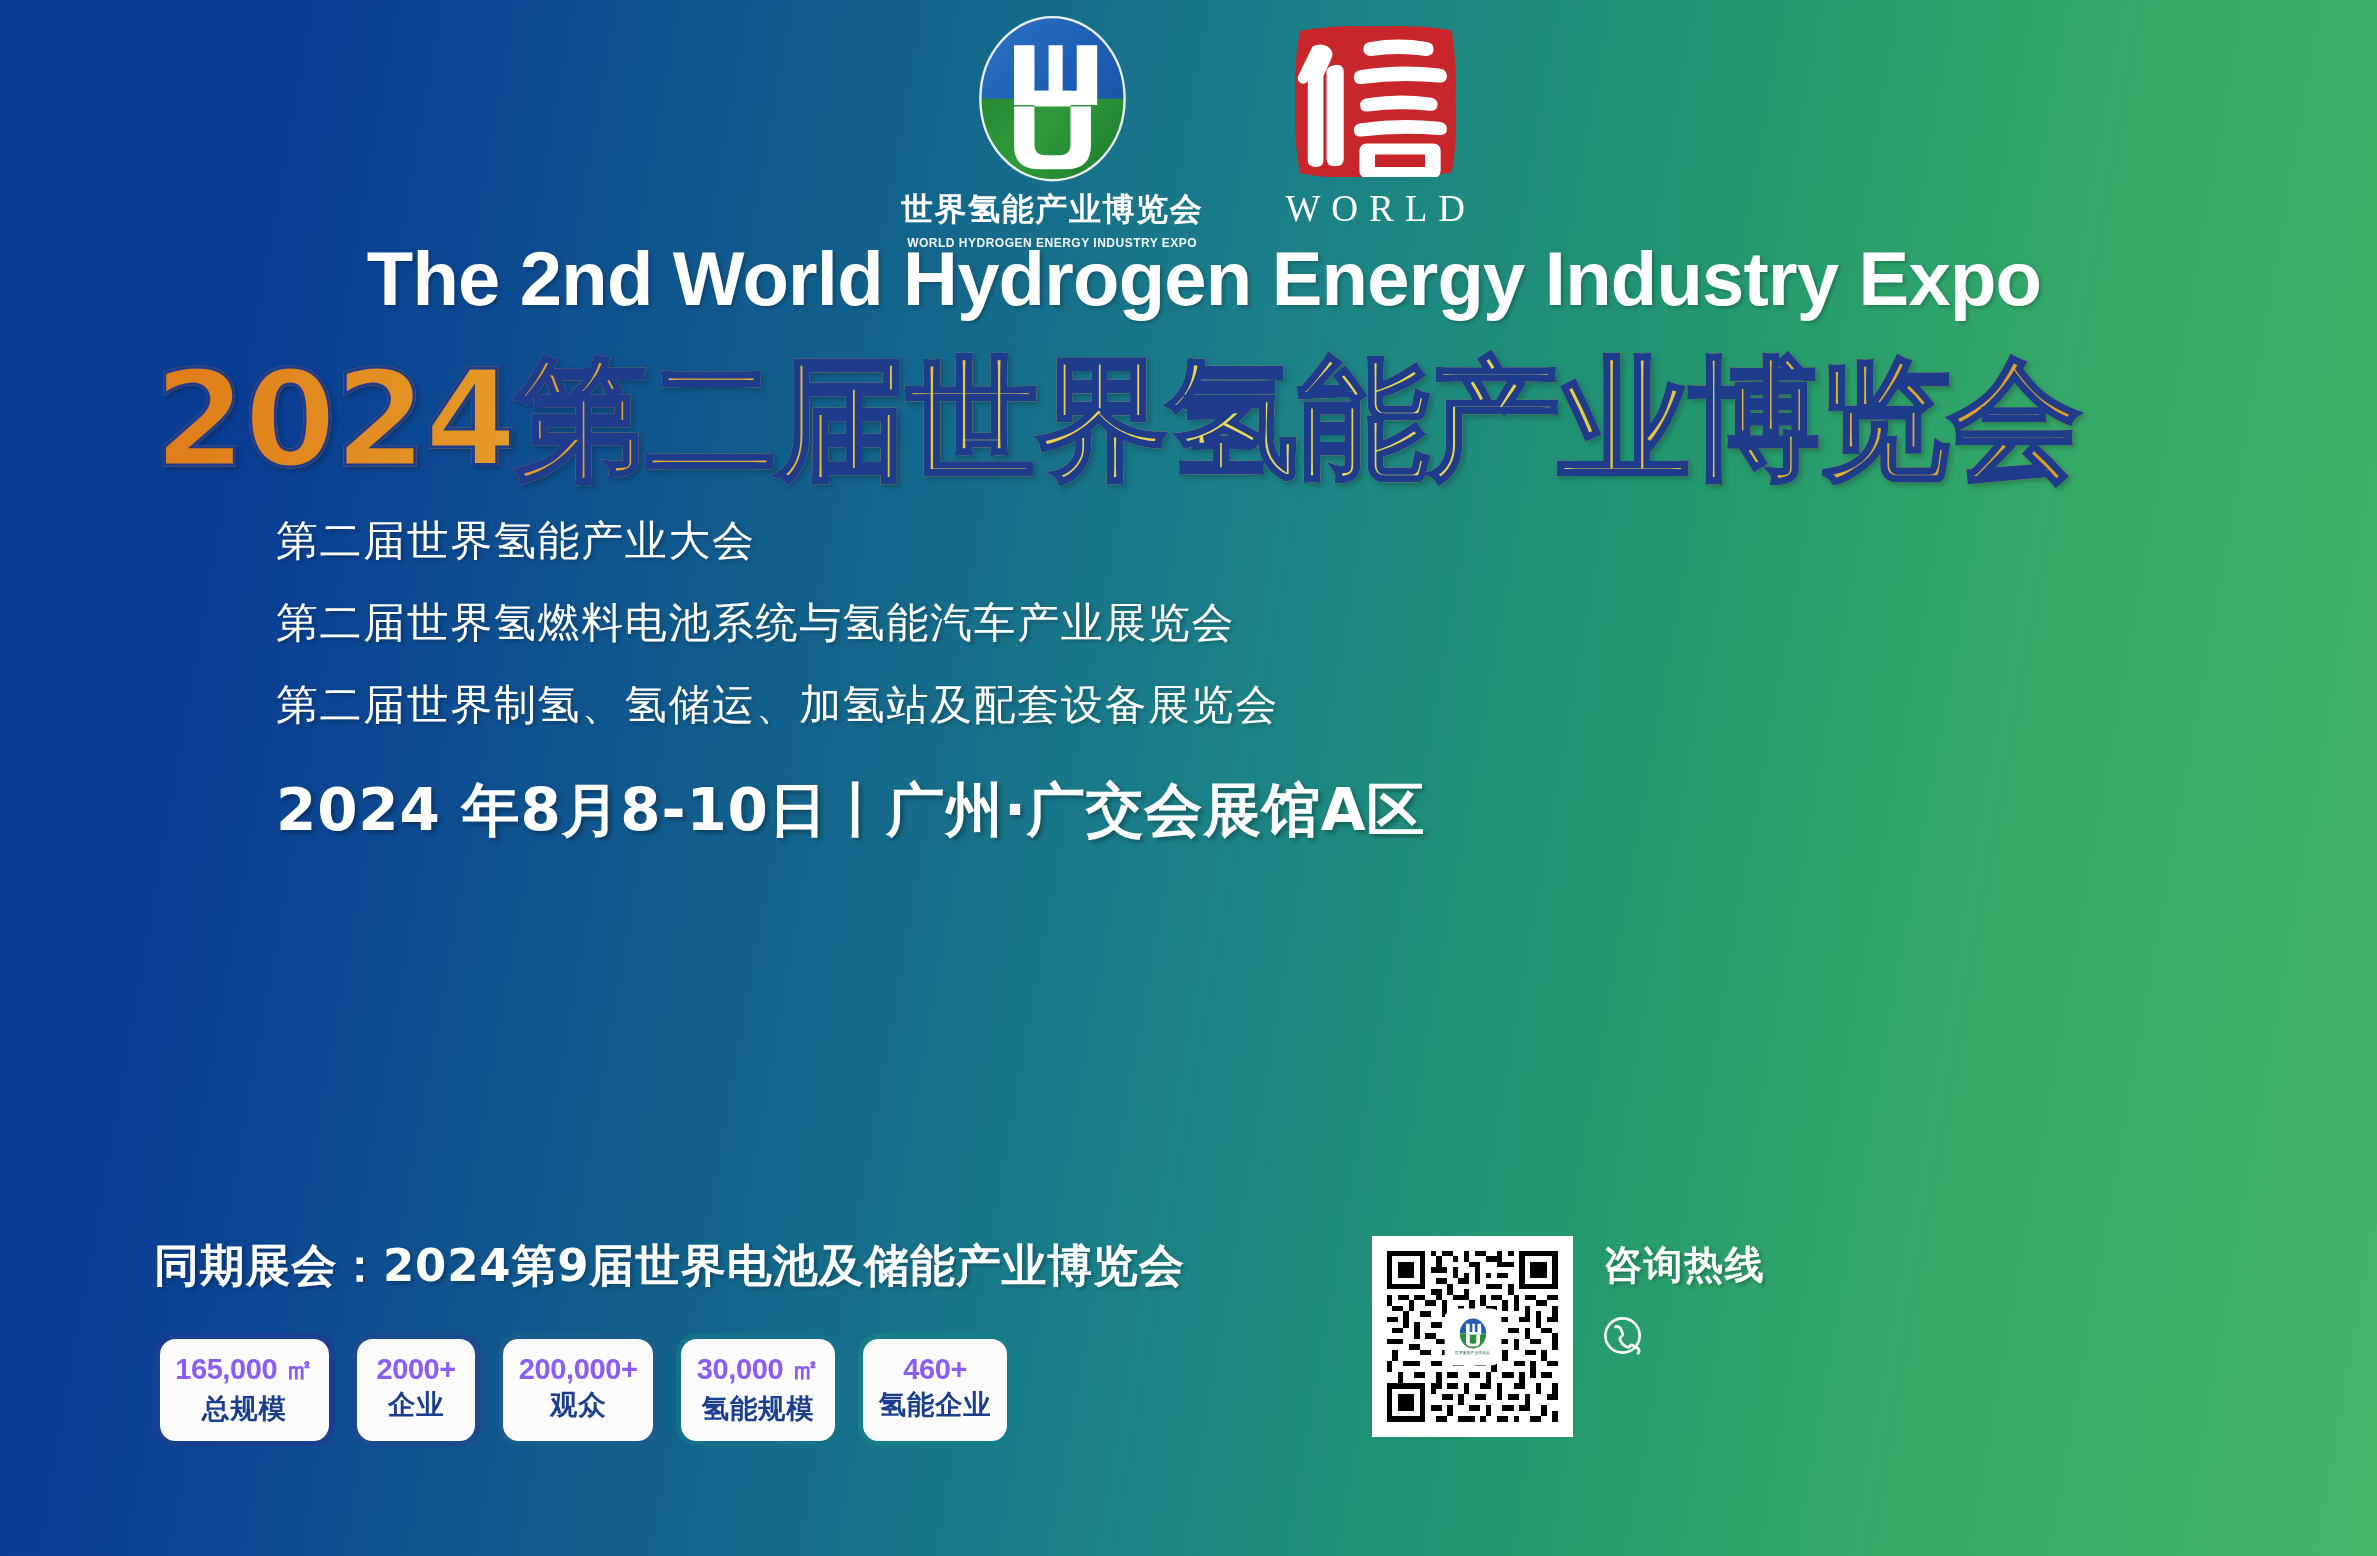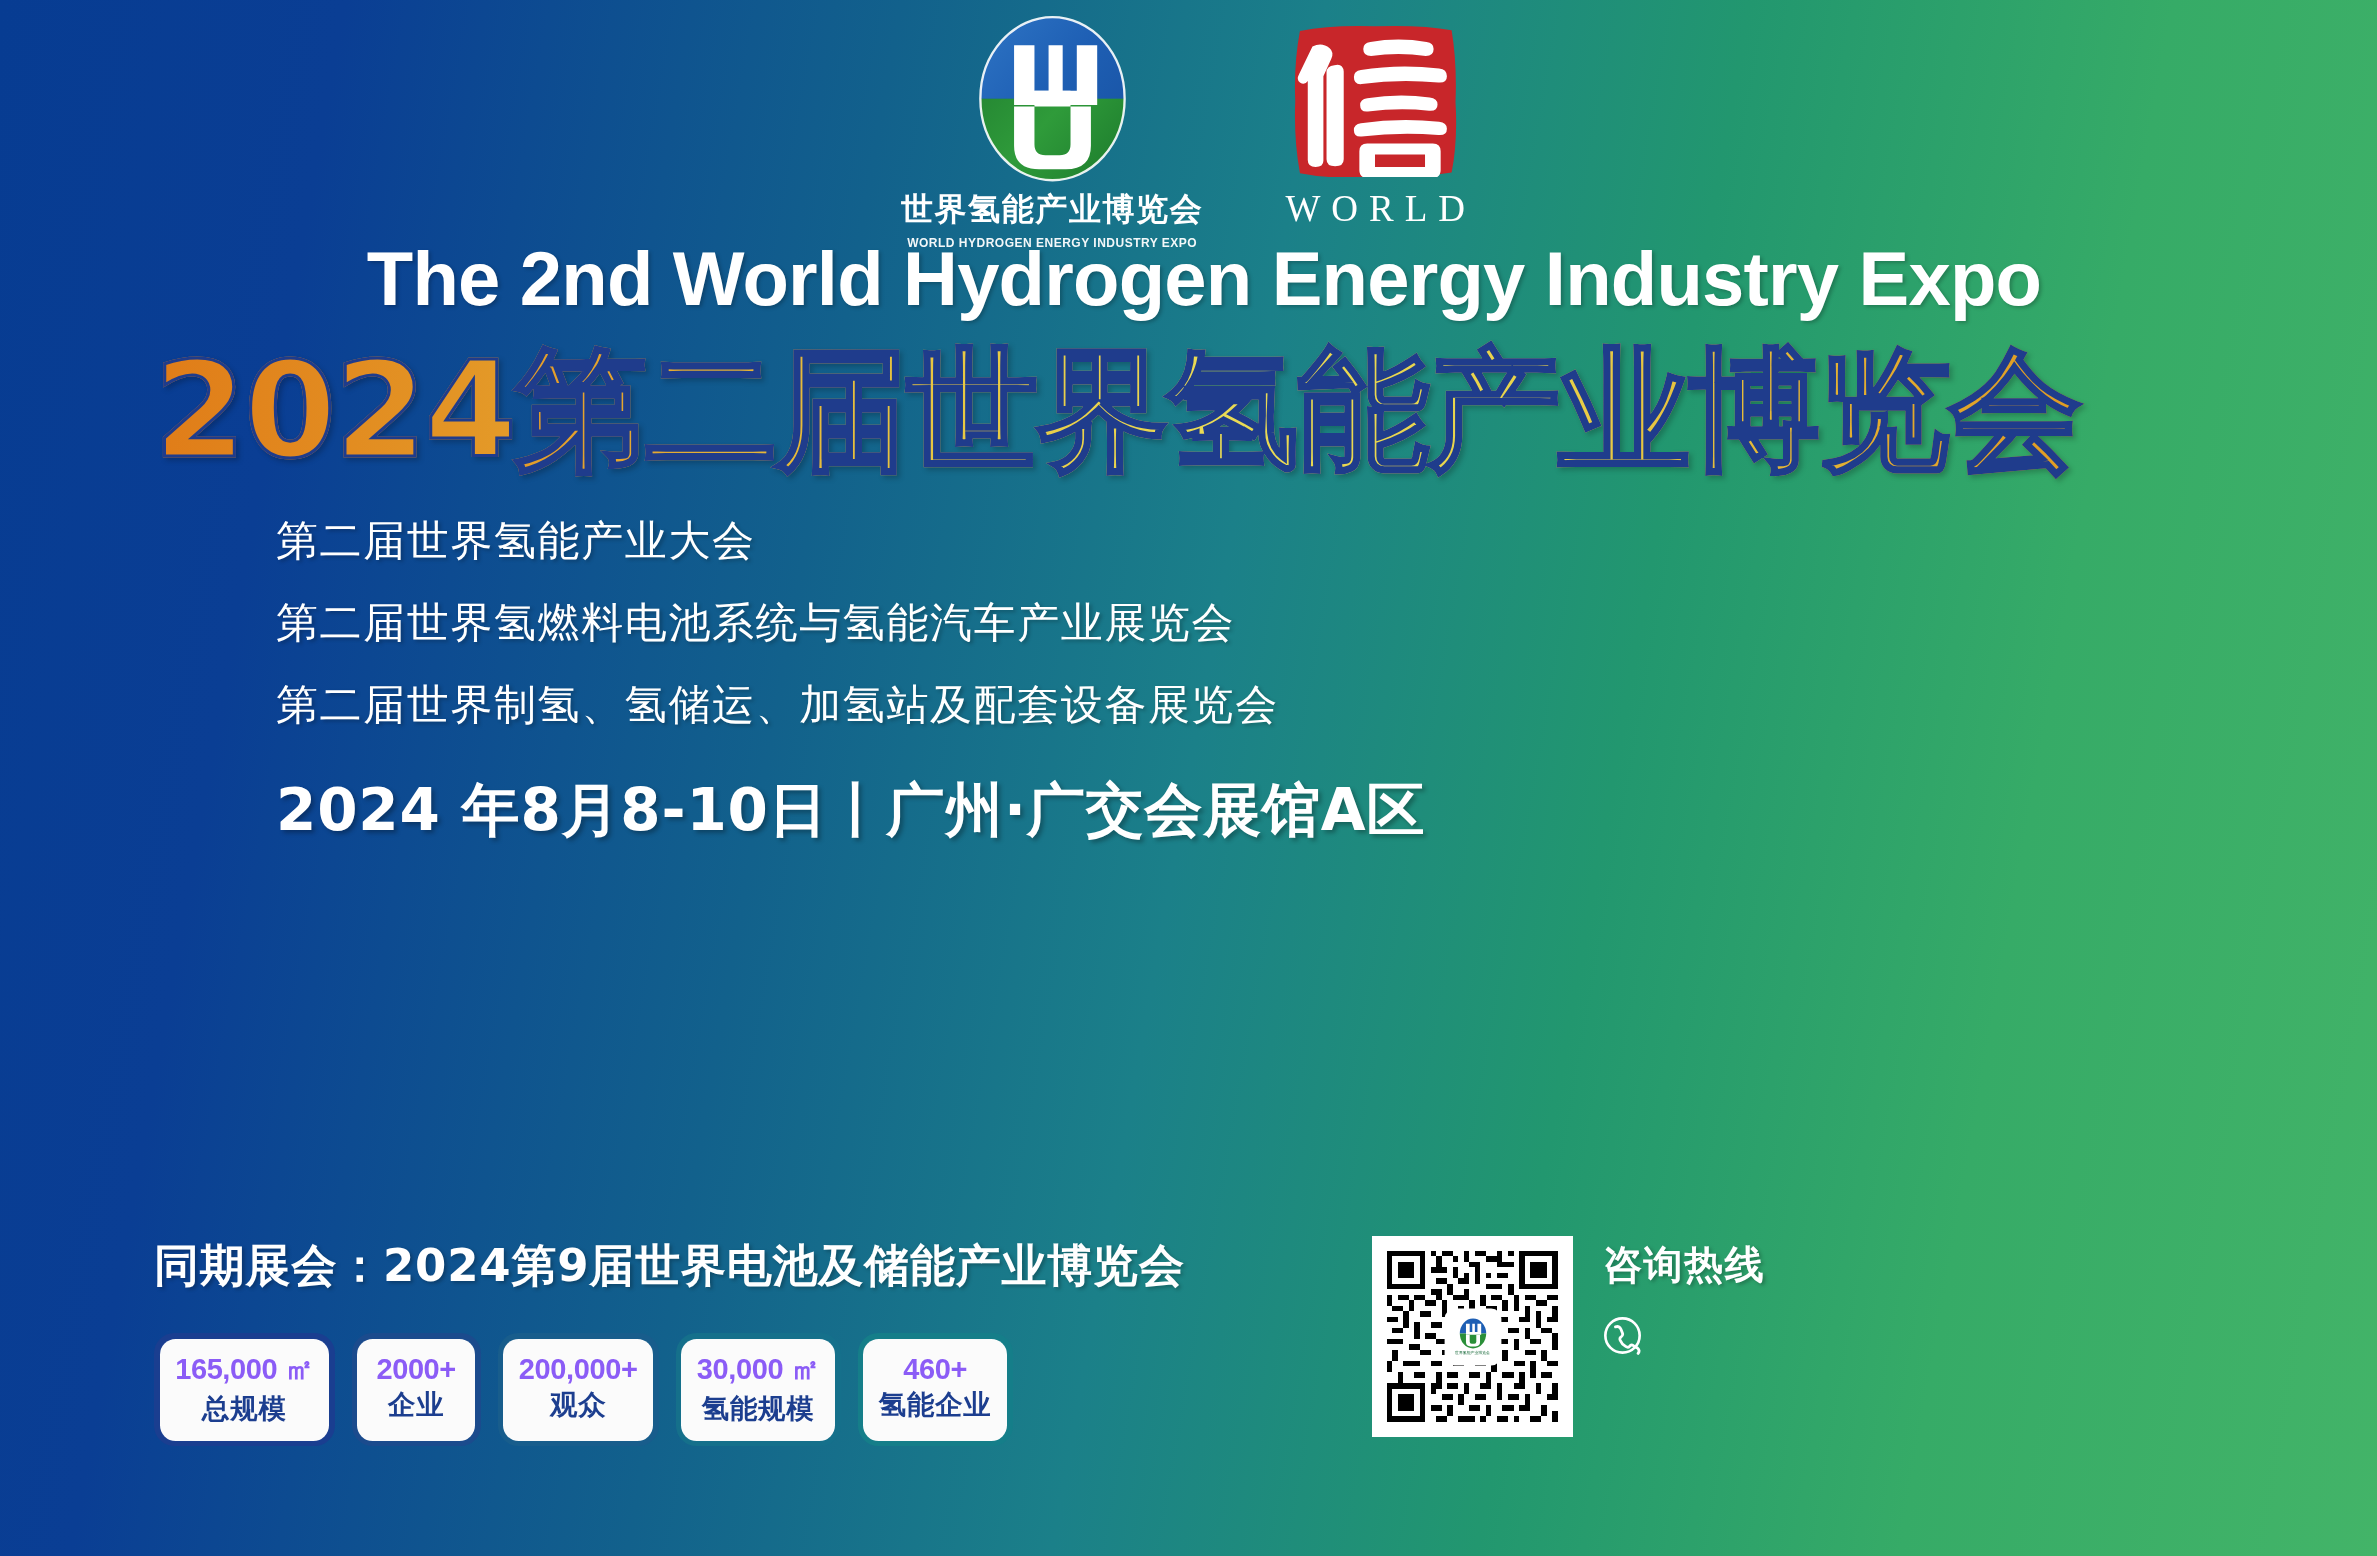--- a/index.html
+++ b/index.html
@@ -43,21 +43,21 @@
 
   
   .title-en{
     position:absolute; top:235px; left:166px; width:2076px;
     color:#ffffff; font-size:76px; font-weight:700; letter-spacing:-0.8px;
     white-space:nowrap;
     text-shadow:2.4px 2.4px 3.9px rgba(0,0,0,.22);
     text-align:center;
   }
   .title-cn{
-    position:absolute; top:323px; left:154px; width:2115px;
+    position:absolute; top:332px; left:154px; width:2115px;
     font-size:132px; font-weight:900; white-space:nowrap;
     letter-spacing:-1.6px;
     font-family:"DejaVu Sans","Liberation Sans",sans-serif;
     background:linear-gradient(92deg,#E07C18 0%,#E39425 14%,#E7C13D 34%,
                #EADB55 50%,#E9D44C 64%,#E2A62B 84%,#DE8E19 100%);
     -webkit-background-clip:text; background-clip:text; color:transparent;
     -webkit-text-stroke:3.1px #1F3C8C;
     paint-order:stroke fill;
     filter:drop-shadow(3.1px 3.9px 2.4px rgba(0,0,0,.2));
   }

